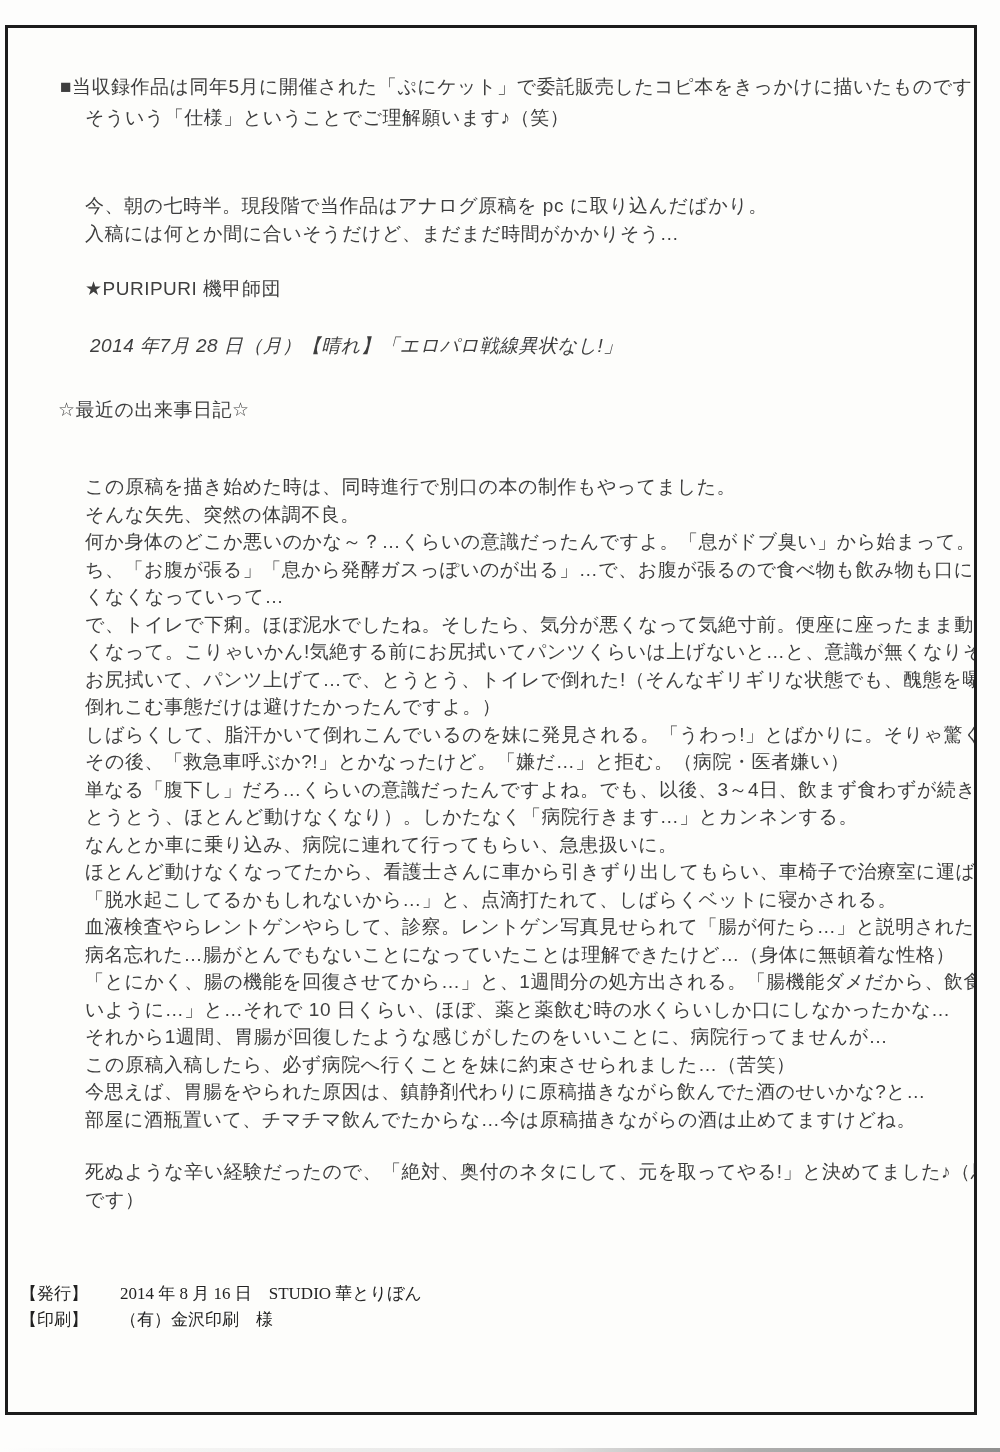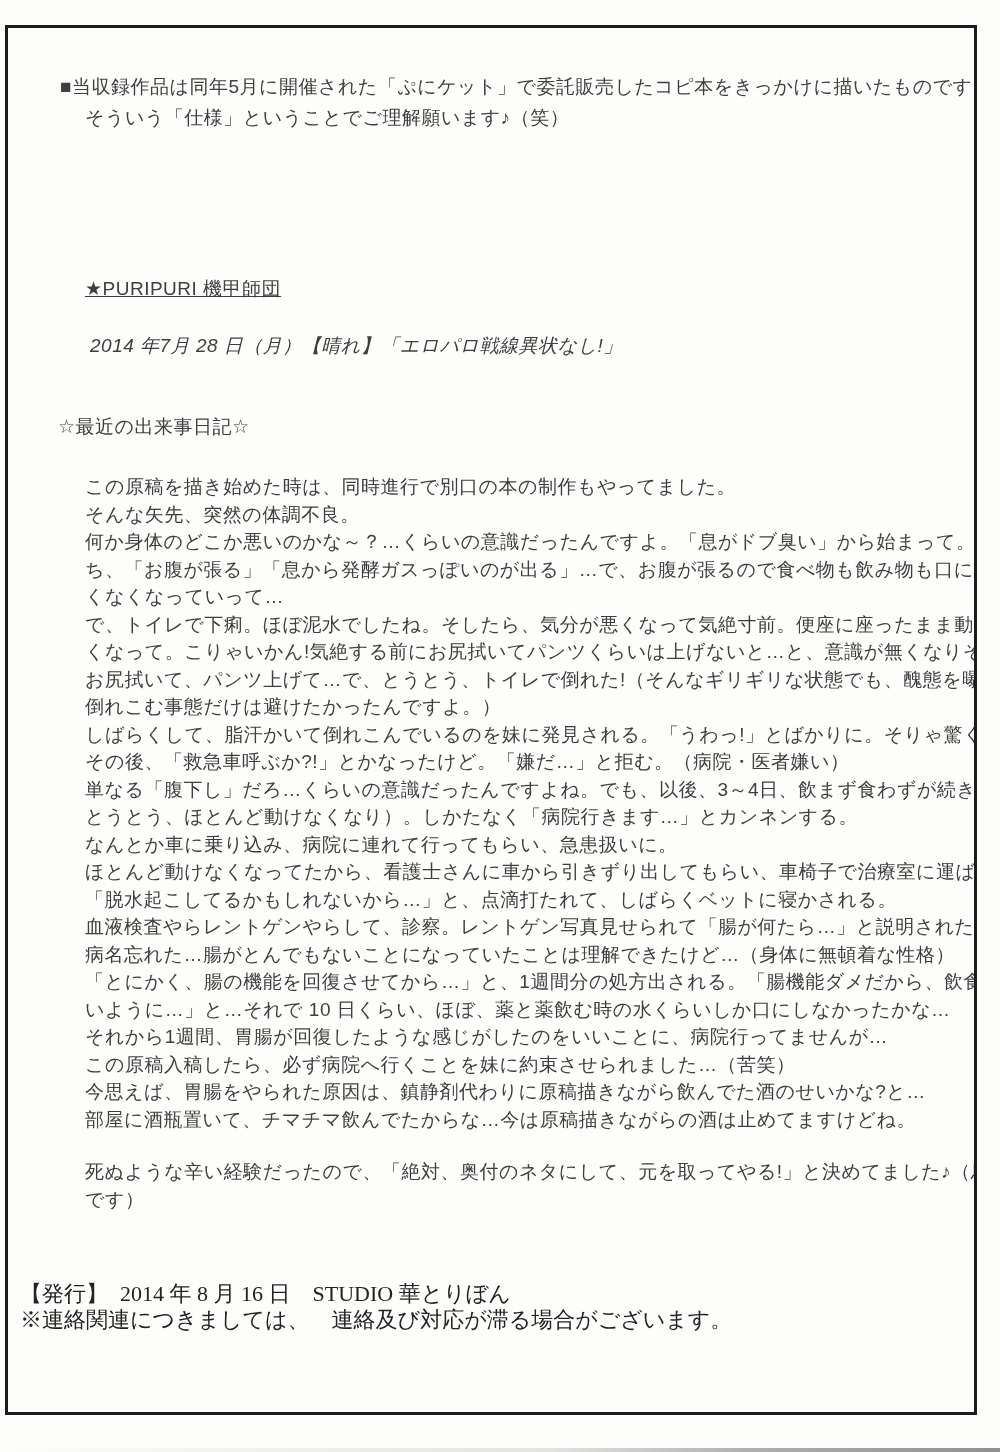--- a/index.html
+++ b/index.html
@@ -20,29 +20,29 @@
   }
   .block{position:absolute;color:#3f3f3f;}
   .hand{
     font-size:19px;line-height:27.5px;letter-spacing:0.5px;
     color:#3e3e3e;
   }
   .line{white-space:nowrap;}
   .intro{left:77px;top:44px;line-height:30.5px;}
   .intro .line:first-child{text-indent:-25px;}
   .status{left:77px;top:164px;}
-  .circle{left:77px;top:247px;white-space:nowrap;text-decoration:underline;}
+  .circle{left:77px;top:247px;white-space:nowrap;}
   .date{left:82px;top:304px;white-space:nowrap;font-style:italic;}
-  .dtitle{left:50px;top:385px;white-space:nowrap;}
+  .dtitle{left:50px;top:368px;white-space:nowrap;}
   .body{left:77px;top:445px;}
   .closing{left:77px;top:1130px;}
   .colophon{
     left:12px;top:1253px;width:945px;
     font-family:"Liberation Serif","DejaVu Serif",serif;
-    font-size:22px;line-height:25.5px;color:#222222;
+    font-size:17px;line-height:25.5px;color:#222222;
   }
   .crow{white-space:nowrap;}
   .clabel{display:inline-block;min-width:100px;}
   .artifact{
     position:absolute;left:0;bottom:0;width:1000px;height:4px;
     background:linear-gradient(to right,
       rgba(0,0,0,0) 0%, rgba(150,150,150,0.25) 55%,
       rgba(110,110,110,0.55) 75%, rgba(85,85,85,0.65) 100%);
   }
 </style>
@@ -50,20 +50,24 @@
 <body>
 
 <div class="page">
   <div class="frame">
 
     <div class="block hand intro">
         <div class="line">■当収録作品は同年5月に開催された「ぷにケット」で委託販売したコピ本をきっかけに描いたものです。</div>
         <div class="line">そういう「仕様」ということでご理解願います♪（笑）</div>
       </div>
 
+    <div class="block hand status">
+        <div class="line">今、朝の七時半。現段階で当作品はアナログ原稿を pc に取り込んだばかり。</div>
+        <div class="line">入稿には何とか間に合いそうだけど、まだまだ時間がかかりそう…</div>
+      </div>
 
     <div class="block hand circle">★PURIPURI 機甲師団</div>
 
     <div class="block hand date">2014 年7月 28 日（月）【晴れ】「エロパロ戦線異状なし!」</div>
 
     <div class="block hand dtitle">☆最近の出来事日記☆</div>
 
     <div class="block hand body">
         <div class="line">この原稿を描き始めた時は、同時進行で別口の本の制作もやってました。</div>
         <div class="line">そんな矢先、突然の体調不良。</div>
@@ -93,20 +97,22 @@
 
     <div class="block hand closing">
         <div class="line">死ぬような辛い経験だったので、「絶対、奥付のネタにして、元を取ってやる!」と決めてました♪（馬鹿</div>
         <div class="line">です）</div>
       </div>
 
     <div class="block colophon">
       <div class="crow">
         <span class="clabel">【発行】</span><span class="cval">2014 年 8 月 16 日　STUDIO 華とりぼん</span>
       </div>
+      <div class="crow">
+        <span class="clabel">【印刷】</span><span class="cval">（有）金沢印刷　様</span>
+      </div>
       <div>
-          <div class="crow">※連絡関連につきましては、　連絡及び対応が滞る場合がございます。</div>
         </div>
     </div>
 
   </div>
   <div class="artifact"></div>
 </div>
 
 </body></html>

